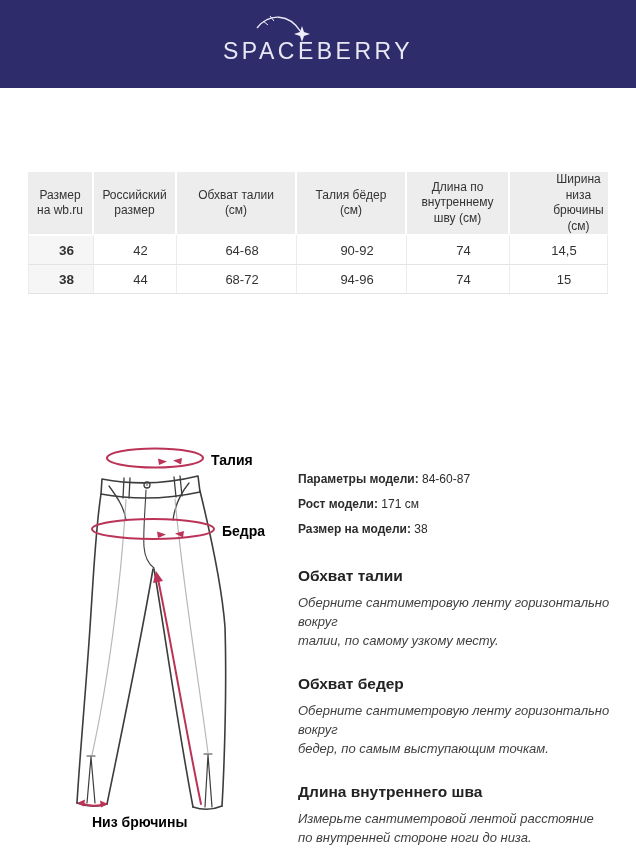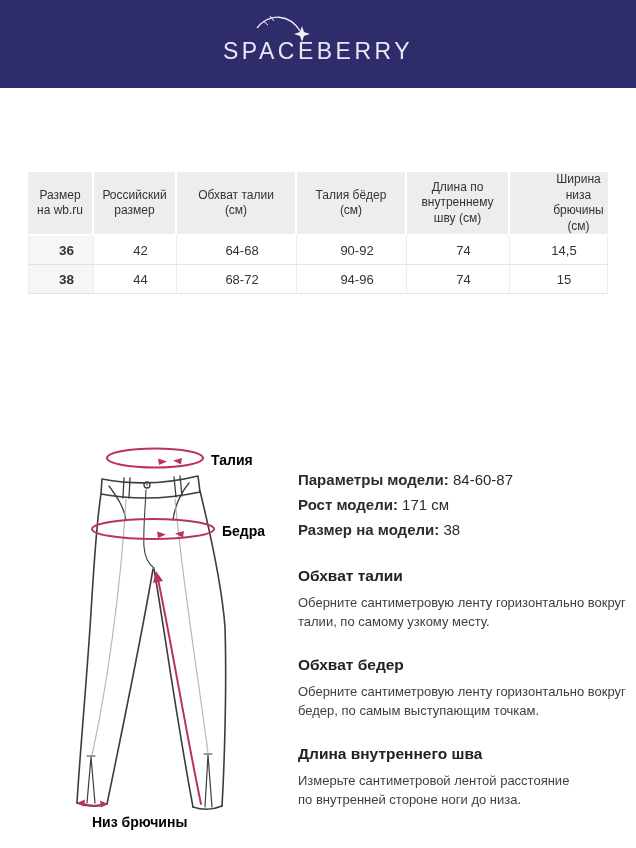--- a/index.html
+++ b/index.html
@@ -92,39 +92,40 @@
   }
   .lbl-waist{left:186px;top:14px;}
   .lbl-hips{left:197px;top:85px;}
   .lbl-inseam{left:167px;top:145px;width:96px;}
   .lbl-hem{left:27px;top:376px;padding-left:40px;}
   
   .info{
     position:absolute;left:298px;top:30px;width:328px;
   }
   .param-line{
-    font-size:15px;
+    font-size:12px;
     line-height:25px;
     color:#2c2c2c;
   }
   .param-line .p-label{font-weight:700;}
   .param-line .p-value{font-weight:400;}
   .measure-section{margin-top:25px;}
   .measure-section h3{
     margin:0;
     font-size:15.5px;
     font-weight:700;
     color:#222;
   }
   .measure-section p{
     margin:8px 0 0 0;
     font-size:13px;
     line-height:19px;
     color:#3f3f3f;
     white-space:pre-line;
+    font-style:italic;
   }
   .measure-section:first-of-type{margin-top:27px;}
 </style>
 </head>
 <body>
 
 <div class="brand-band">
   <svg class="brand-star" viewBox="0 0 62 36">
     <path d="M2,18 C14,3 34,3 46,22" fill="none" stroke="#eceaf8" stroke-width="1.3"></path>
     <path d="M8,11 L13,15" stroke="#eceaf8" stroke-width="1" fill="none"></path>

